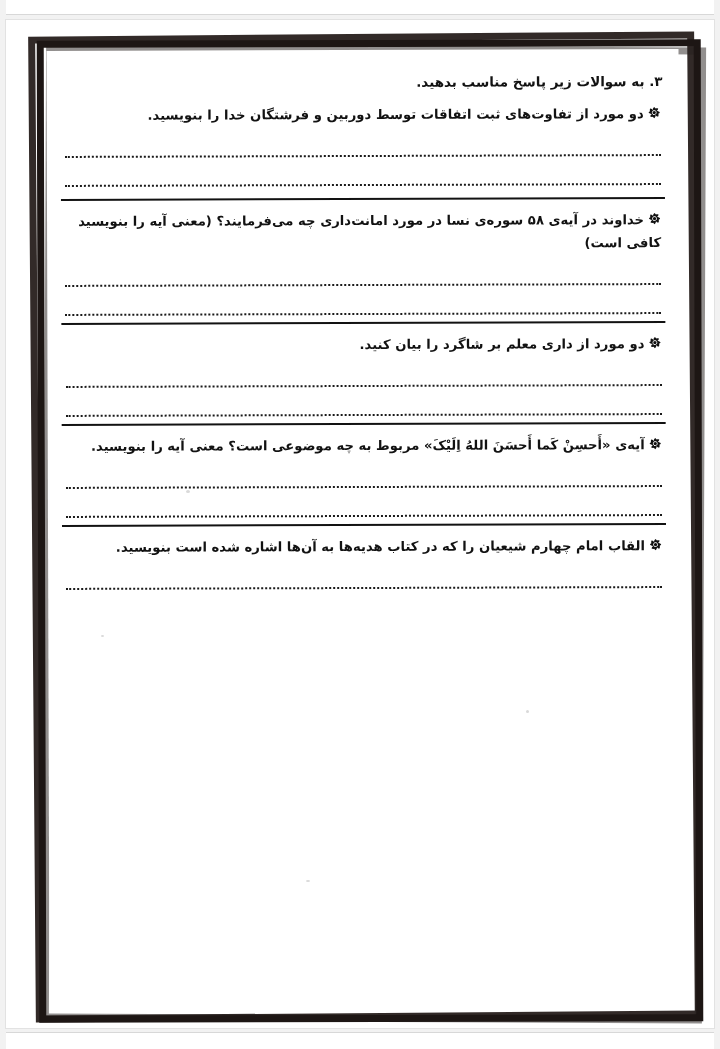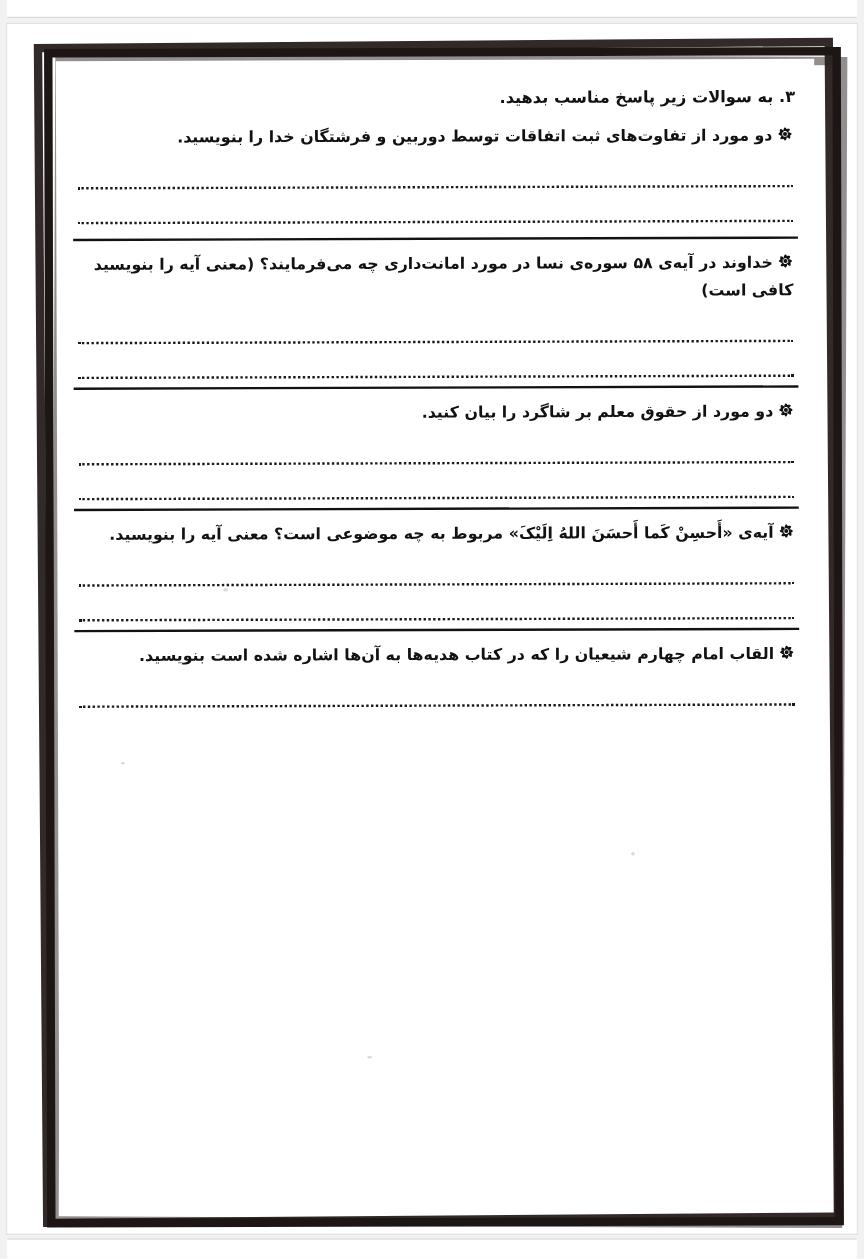--- a/index.html
+++ b/index.html
@@ -221,21 +221,21 @@
     <circle cx="12" cy="12" r="3.1"></circle>
     <path d="M12 1.6c2.2 1.4 3.2 4 2.6 6.4-1.8-.6-3.6-.5-5.2.3-.5-2.5.6-5.2 2.6-6.7z"></path>
     <path d="M22.4 12c-1.4 2.2-4 3.2-6.4 2.6.6-1.8.5-3.6-.3-5.2 2.5-.5 5.2.6 6.7 2.6z"></path>
     <path d="M12 22.4c-2.2-1.4-3.2-4-2.6-6.4 1.8.6 3.6.5 5.2-.3.5 2.5-.6 5.2-2.6 6.7z"></path>
     <path d="M1.6 12c1.4-2.2 4-3.2 6.4-2.6-.6 1.8-.5 3.6.3 5.2-2.5.5-5.2-.6-6.7-2.6z"></path>
     <path d="M19.4 4.6c-.2 2.6-2 4.7-4.4 5.4-.3-1.9-1.3-3.4-2.8-4.4 1.8-1.8 4.6-2.2 7.2-1z"></path>
     <path d="M19.4 19.4c-2.6.2-4.7-2-5.4-4.4 1.9-.3 3.4-1.3 4.4-2.8 1.8 1.8 2.2 4.6 1 7.2z"></path>
     <path d="M4.6 19.4c.2-2.6 2-4.7 4.4-5.4.3 1.9 1.3 3.4 2.8 4.4-1.8 1.8-4.6 2.2-7.2 1z"></path>
     <path d="M4.6 4.6c2.6-.2 4.7 2 5.4 4.4-1.9.3-3.4 1.3-4.4 2.8-1.8-1.8-2.2-4.6-1-7.2z"></path>
   </g>
-</svg></span><span>دو مورد از حقوق معلم بر شاگرد را بیان کنید.</span></div>
+</svg></span><span>دو مورد از داری معلم بر شاگرد را بیان کنید.</span></div>
               <div class="answer-lines">
                 <div class="dotline"></div>
                 <div class="dotline"></div>
               </div>
               <div class="block-gap sm"></div>
             </div>
             <div class="qblock">
               <div class="rule-top"></div>
               <div class="q-text"><span class="bullet"><svg viewBox="0 0 24 24" width="13" height="13" aria-hidden="true">
   <g fill="#121212">

